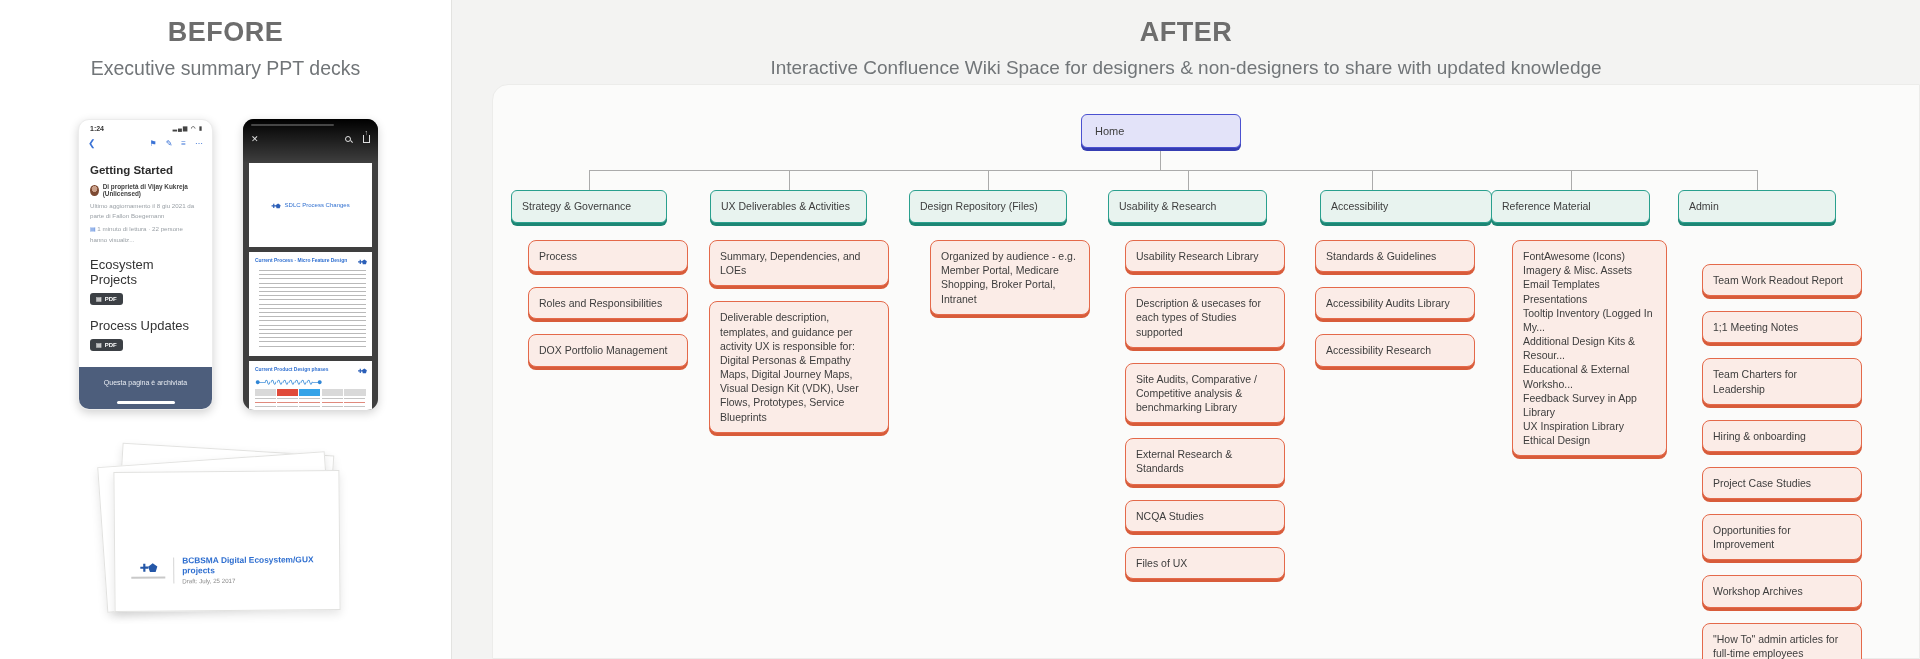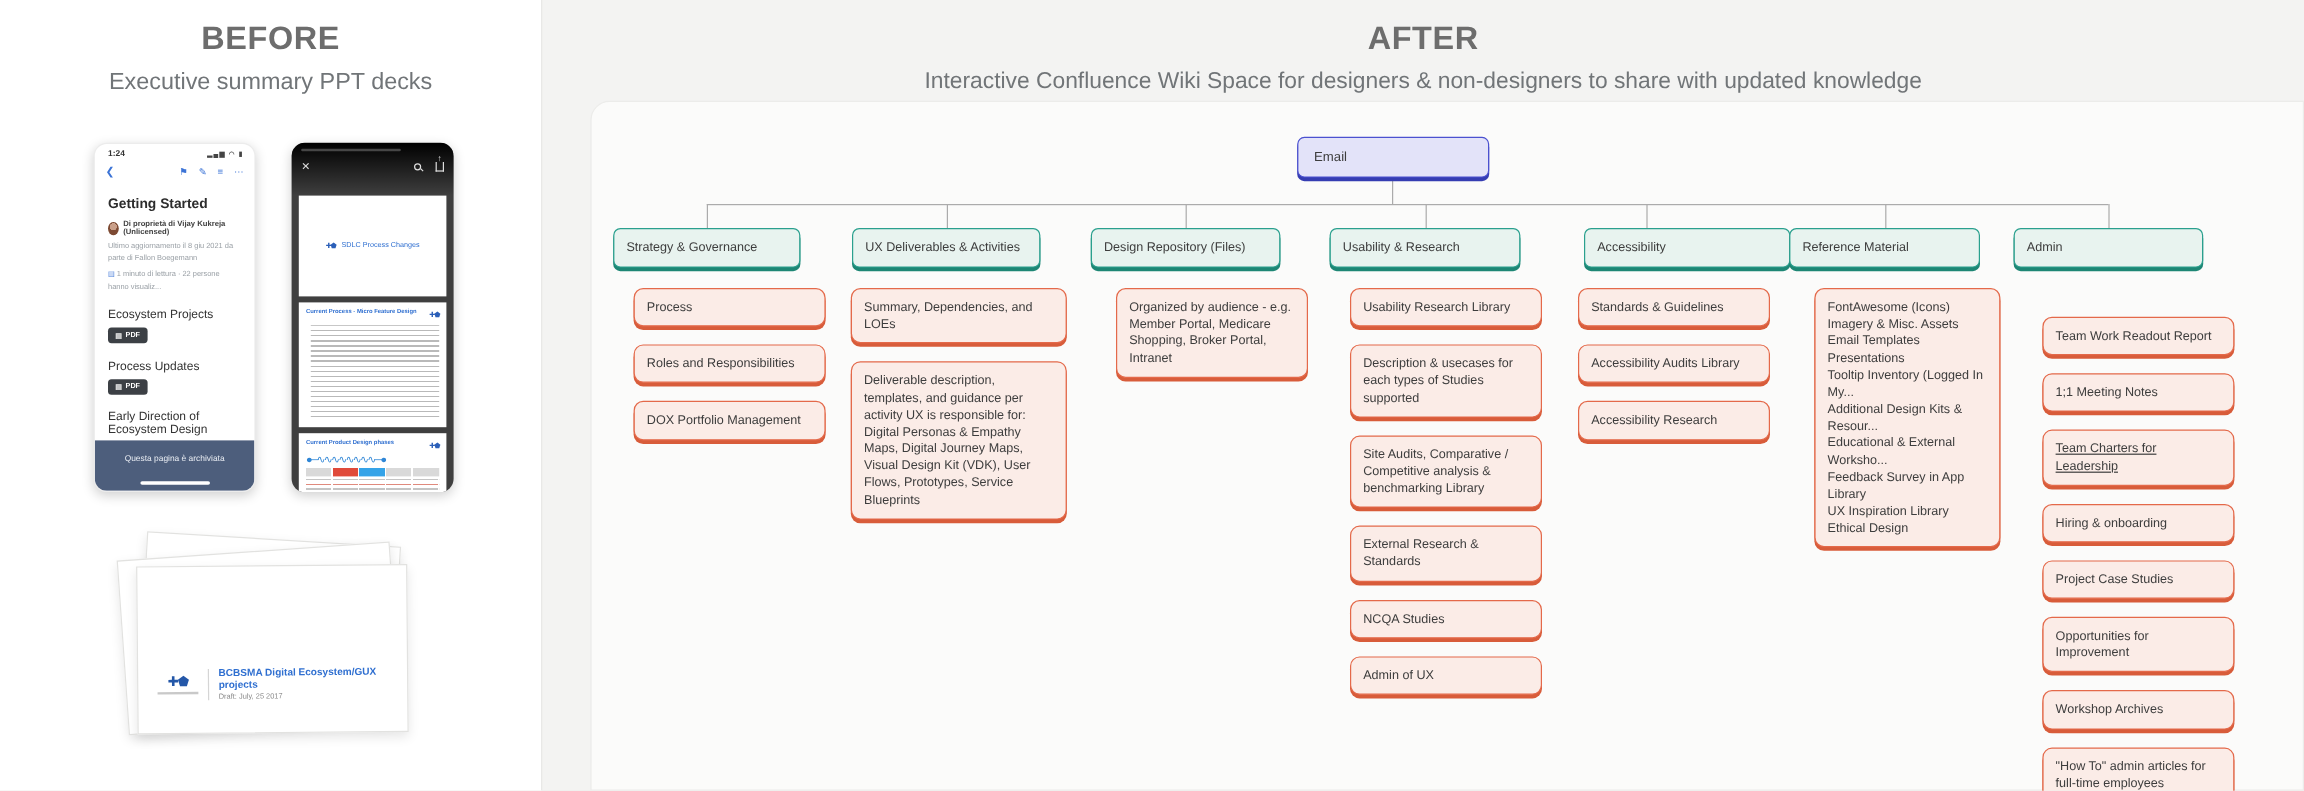--- a/index.html
+++ b/index.html
@@ -39,21 +39,21 @@
   .p1-toolbar .back { font-size:9px; }
   .p1-toolbar .right { display:flex; gap:9px; font-size:8px; }
   .p1-title { font-size:11.5px; font-weight:700; color:#2c2c2c; margin:16px 11px 7px 11px; }
   .p1-owner { display:flex; align-items:center; gap:4px; margin:0 11px; }
   .p1-avatar { width:11px; height:11px; border-radius:50%;
     background: radial-gradient(circle at 50% 35%, #caa08a 0 35%, #7d4a33 36% 100%); }
   .p1-owner-text { font-size:6.4px; color:#3f3f3f; font-weight:700; }
   .p1-meta { font-size:6.2px; color:#9aa0a6; line-height:1.55; margin:4px 11px 0 11px; }
   .p1-meta .mini-chart-icon { color:#3b73d6; font-size:6px; }
   .p1-att { margin:13px 11px 0 11px; }
-  .p1-att-label { font-size:10px; color:#333; }
+  .p1-att-label { font-size:13px; color:#333; }
   .pdf-chip { display:inline-flex; align-items:center; gap:3px; margin-top:5px;
     background:#3c4045; color:#fff; font-size:6px; font-weight:700;
     padding:2.5px 6px; border-radius:3px; }
   .pdf-chip .pdf-icon { font-size:6px; color:#e8e8e8; }
   .p1-footer { position:absolute; left:0; right:0; bottom:0; height:42px;
     background:#4d5e7c; color:#e8ecf2; font-size:7px; text-align:center;
     padding-top:12px; }
   .p1-homebar { position:absolute; left:50%; transform:translateX(-50%); bottom:5px;
     width:58px; height:3.5px; border-radius:2px; background:#ffffff; }
 
@@ -237,21 +237,21 @@
   </section>
 
   <section class="after-panel">
     <h1 class="panel-title">AFTER</h1>
     <p class="panel-sub">Interactive Confluence Wiki Space for designers &amp; non-designers to share with updated knowledge</p>
   </section>
 
   <div class="canvas"></div>
 
   <div id="tree-layer">
-    <div class="node root-node">Email</div>
+    <div class="node root-node">Home</div>
     <div class="connector v-line" style="left:1160px; top:148px; height:22px;"></div>
     <div class="connector h-line" style="left:589px; top:170px; width:1168px;"></div>
   <div class="connector v-line" style="left: 589px; top: 170px; height: 20px;"></div>
       <div class="node branch-node" style="left: 511px; width: 156px;">Strategy &amp; Governance</div>
       <div class="child-col" style="left: 528px; top: 240px; width: 160px;">
         <div class="node child-node" style="position: relative;">Process</div>
         <div class="node child-node" style="position: relative;">Roles and Responsibilities</div>
         <div class="node child-node" style="position: relative;">DOX Portfolio Management</div>
       </div>
       <div class="connector v-line" style="left: 788.5px; top: 170px; height: 20px;"></div>
@@ -266,21 +266,21 @@
         <div class="node child-node" style="position: relative;">Organized by audience - e.g. Member Portal, Medicare Shopping, Broker Portal, Intranet</div>
       </div>
       <div class="connector v-line" style="left: 1187.5px; top: 170px; height: 20px;"></div>
       <div class="node branch-node" style="left: 1108px; width: 159px;">Usability &amp; Research</div>
       <div class="child-col" style="left: 1125px; top: 240px; width: 160px;">
         <div class="node child-node" style="position: relative;">Usability Research Library</div>
         <div class="node child-node" style="position: relative;">Description &amp; usecases for each types of Studies supported</div>
         <div class="node child-node" style="position: relative;">Site Audits, Comparative / Competitive analysis &amp; benchmarking Library</div>
         <div class="node child-node" style="position: relative;">External Research &amp; Standards</div>
         <div class="node child-node" style="position: relative;">NCQA Studies</div>
-        <div class="node child-node" style="position: relative;">Admin of UX</div>
+        <div class="node child-node" style="position: relative;">Files of UX</div>
       </div>
       <div class="connector v-line" style="left: 1372px; top: 170px; height: 20px;"></div>
       <div class="node branch-node" style="left: 1320px; width: 172px;">Accessibility</div>
       <div class="child-col" style="left: 1315px; top: 240px; width: 160px;">
         <div class="node child-node" style="position: relative;">Standards &amp; Guidelines</div>
         <div class="node child-node" style="position: relative;">Accessibility Audits Library</div>
         <div class="node child-node" style="position: relative;">Accessibility Research</div>
       </div>
       <div class="connector v-line" style="left: 1570.5px; top: 170px; height: 20px;"></div>
       <div class="node branch-node" style="left: 1491px; width: 159px;">Reference Material</div>
@@ -294,21 +294,21 @@
 Educational &amp; External Worksho...
 Feedback Survey in App Library
 UX Inspiration Library
 Ethical Design</div>
       </div>
       <div class="connector v-line" style="left: 1757px; top: 170px; height: 20px;"></div>
       <div class="node branch-node" style="left: 1678px; width: 158px;">Admin</div>
       <div class="child-col" style="left: 1702px; top: 240px; width: 160px;">
         <div class="node child-node" style="position: relative; margin-top: 24px;">Team Work Readout Report</div>
         <div class="node child-node" style="position: relative;">1;1 Meeting Notes</div>
-        <div class="node child-node" style="position: relative; text-decoration: underline;">Team Charters for Leadership</div>
+        <div class="node child-node" style="position: relative;">Team Charters for Leadership</div>
         <div class="node child-node" style="position: relative;">Hiring &amp; onboarding</div>
         <div class="node child-node" style="position: relative;">Project Case Studies</div>
         <div class="node child-node" style="position: relative;">Opportunities for Improvement</div>
         <div class="node child-node" style="position: relative;">Workshop Archives</div>
         <div class="node child-node" style="position: relative;">"How To" admin articles for full-time employees</div>
       </div>
     </div>
 
 </div>
 

